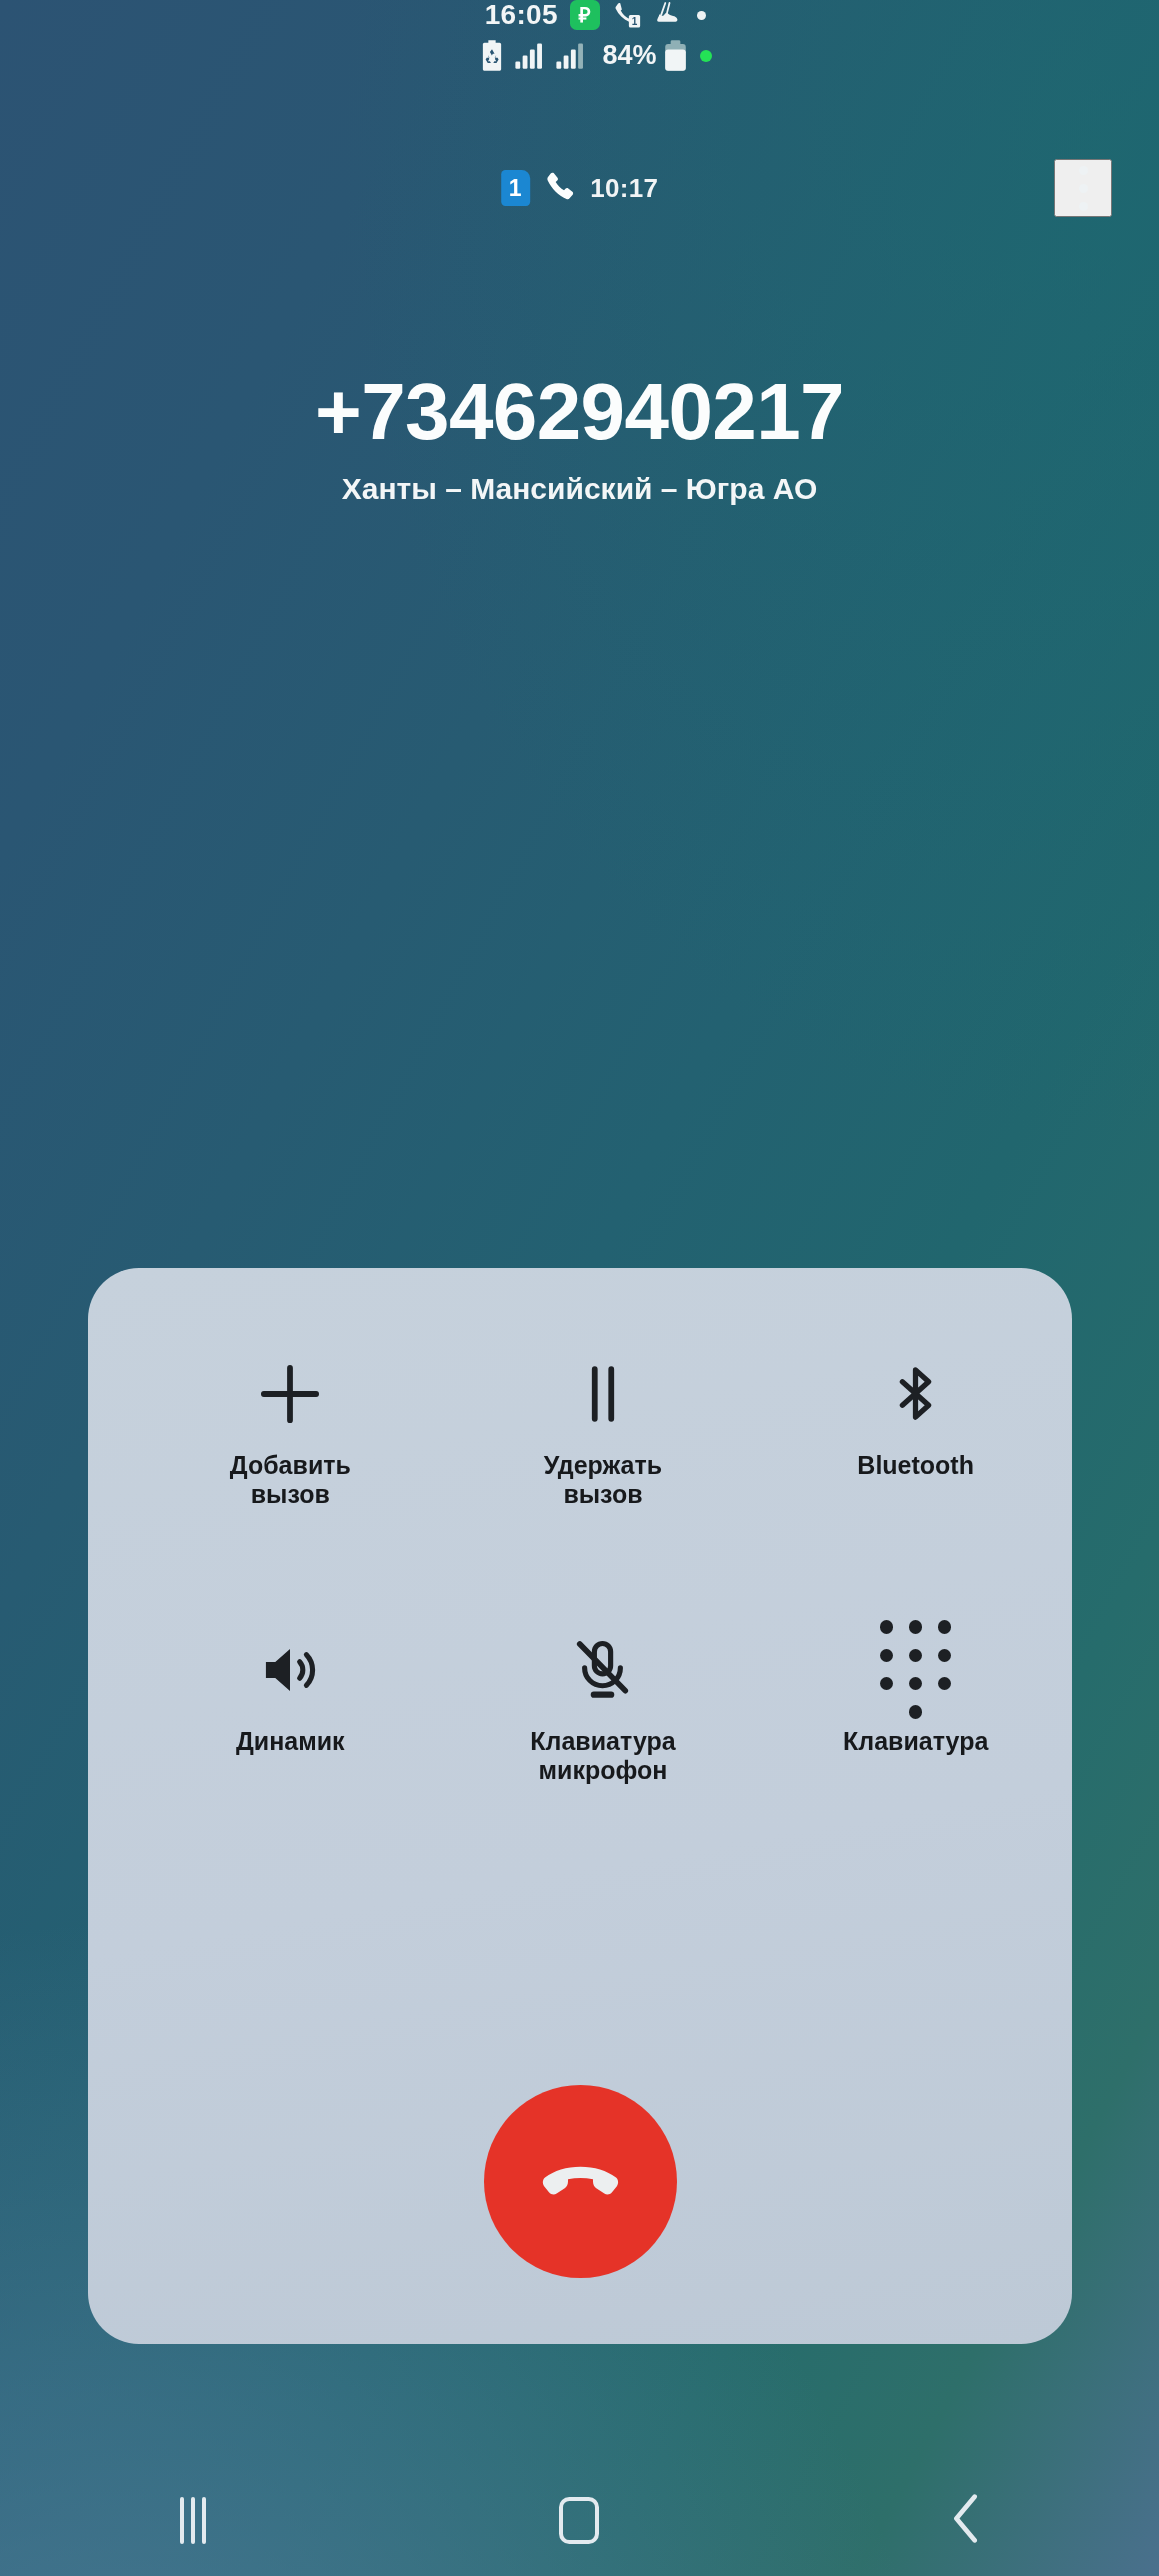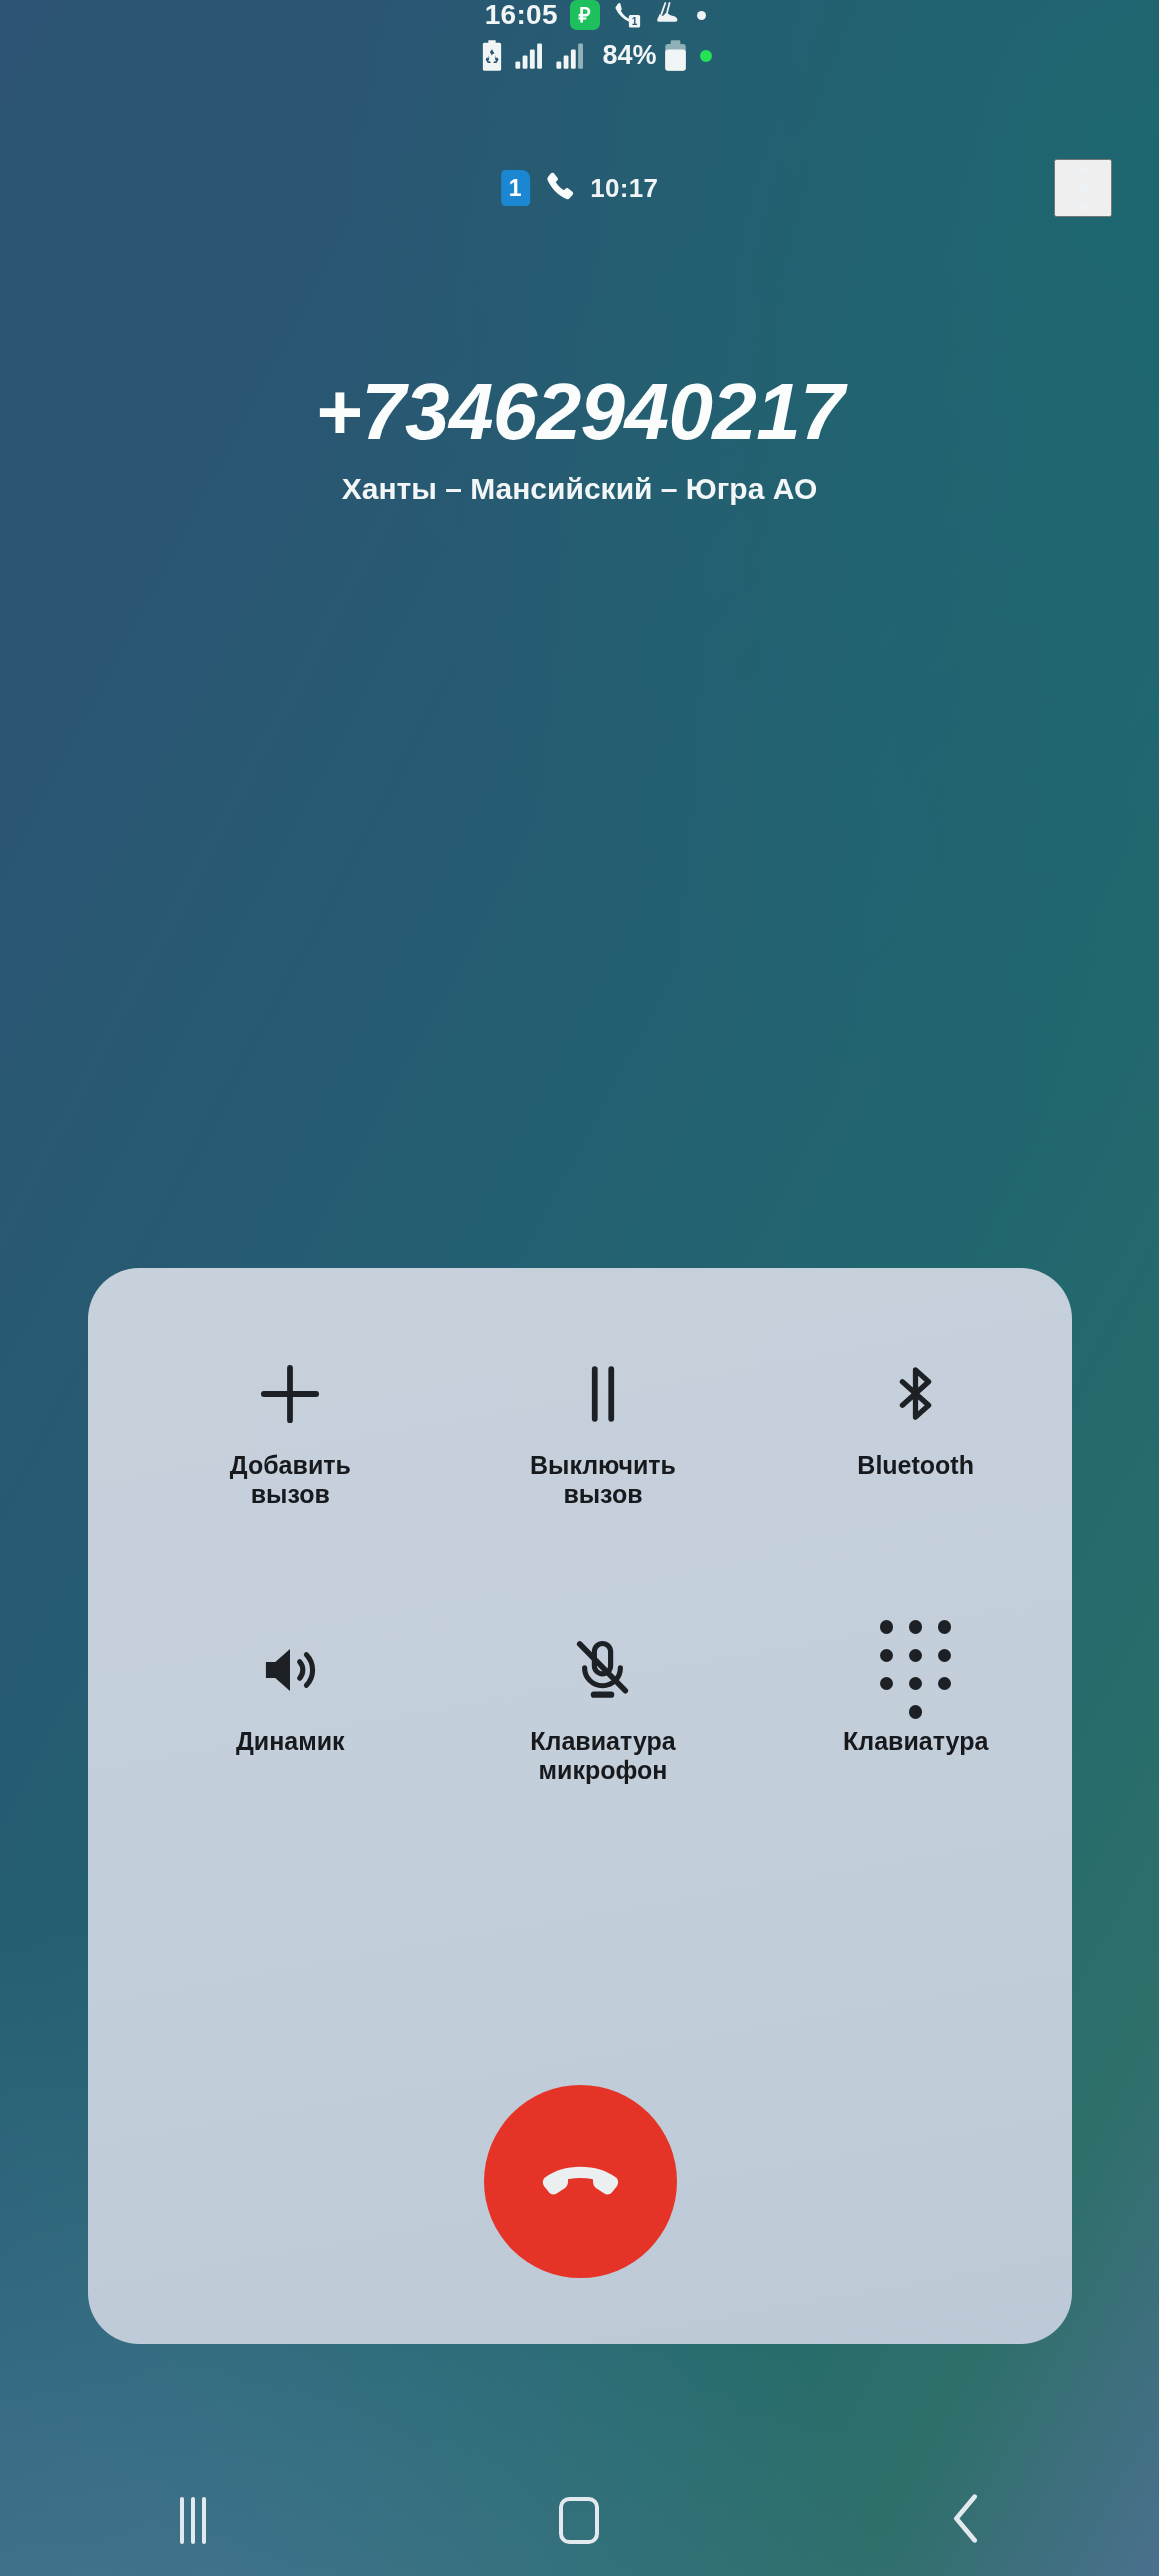--- a/index.html
+++ b/index.html
@@ -81,21 +81,20 @@
   }
   .overflow-menu i { width:9px; height:9px; border-radius:50%; background:#eef2f4; display:block; }
 
   
   .caller-block {
     position:absolute; left:0; top:368px; width:1159px; text-align:center;
   }
   .caller-number {
     color:#fbfdfd; font-size:80px; font-weight:bold; letter-spacing:-0.6px;
     line-height:1.1;
-    font-style:italic;
   }
   .caller-location {
     color:#f3f6f7; font-size:30px; font-weight:bold; margin-top:14.5px; line-height:1.2;
   }
 
   
   .control-card {
     position:absolute; left:88px; top:1268px;
     width:984px; height:1076px;
     background:linear-gradient(170deg,#c6d1dc 0%, #c3cedb 55%, #bdc9d6 100%);
@@ -250,21 +249,21 @@
       </span>
       <span class="ctl-label">Добавить вызов</span>
     </button>
 
     <button class="ctl-btn">
       <span class="ctl-icon">
         <svg width="66" height="66" viewBox="0 0 24 24">
           <path d="M9 3v18M15 3v18" stroke="#1d2024" stroke-width="2.1" stroke-linecap="round"></path>
         </svg>
       </span>
-      <span class="ctl-label">Выключить вызов</span>
+      <span class="ctl-label">Удержать вызов</span>
     </button>
 
     <button class="ctl-btn">
       <span class="ctl-icon">
         <svg width="63" height="63" viewBox="0 0 24 24">
           <path d="M7 7.5 17 16.5 12 21V3l5 4.5L7 16.5" stroke="#1d2024" stroke-width="2" fill="none" stroke-linejoin="round" stroke-linecap="round"></path>
         </svg>
       </span>
       <span class="ctl-label">Bluetooth</span>
     </button>

